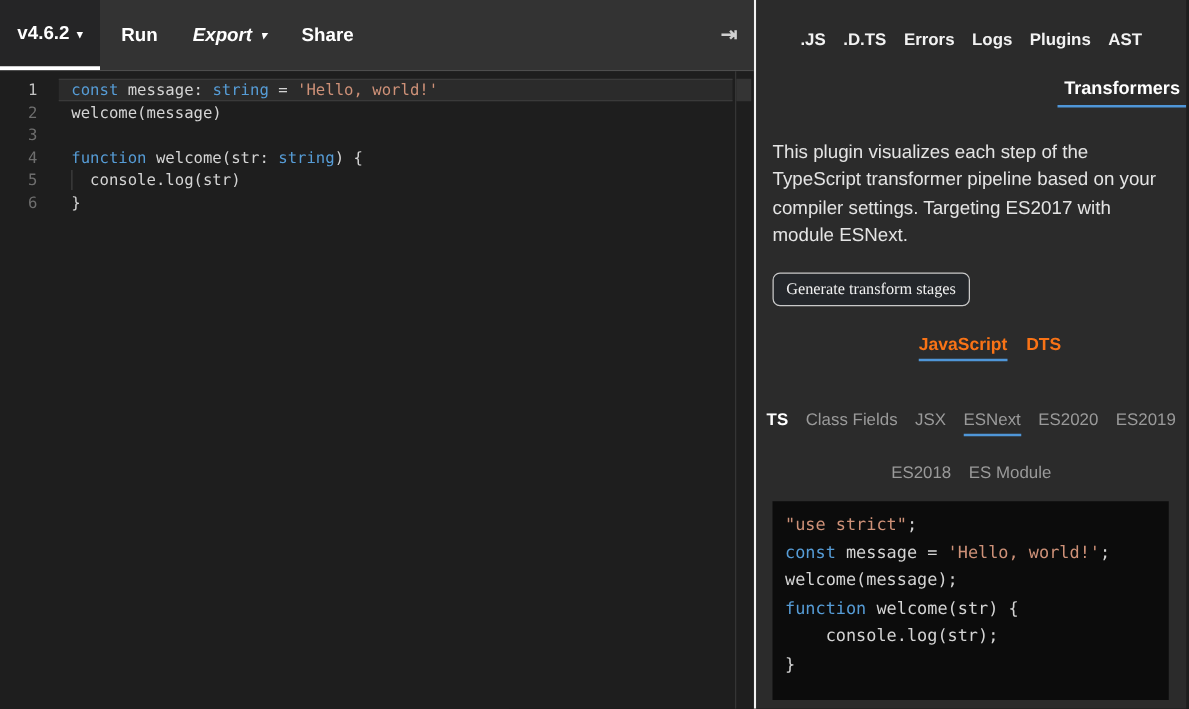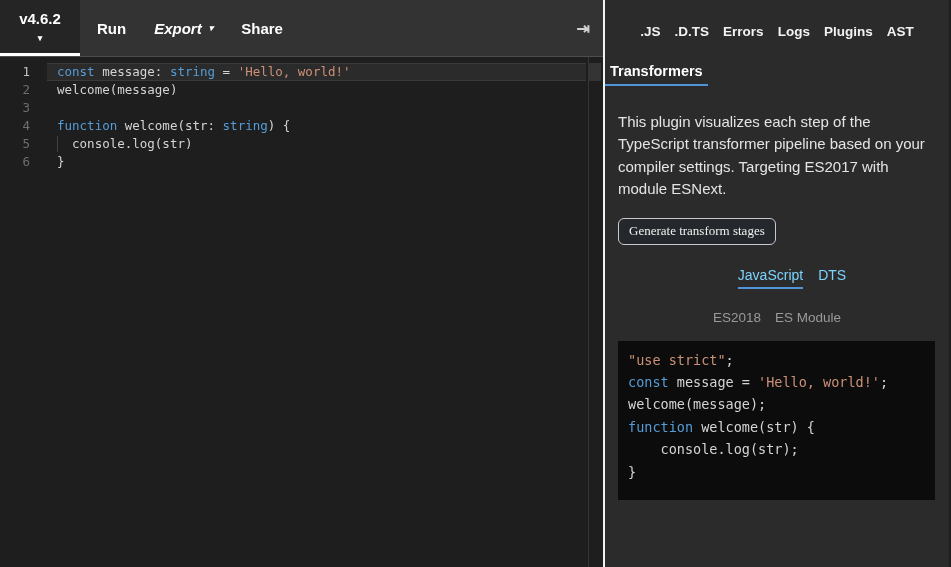--- a/index.html
+++ b/index.html
@@ -22,21 +22,21 @@
     height:57px; flex:0 0 57px;
     background:var(--toolbar-bg,#333333);
     display:flex; align-items:stretch;
     border-bottom:1px solid #4d4d4d;
     font-size:15px; font-weight:600; color:#ffffff;
   }
   .version-tab {
     width:80px; background:#252526;
     display:flex; align-items:center; justify-content:center;
     border-bottom:3px solid #ffffff;
-    cursor:pointer; gap:6px;flex-direction:column;
+    cursor:pointer; gap:6px;
   }
   .caret { font-size:9px; color:#ffffff; }
   .tb-btn {
     display:flex; align-items:center; gap:7px;
     cursor:pointer; background:none; border:none;
     color:#ffffff; font:inherit;
   }
   .tb-run { margin-left:17px; }
   .tb-export { margin-left:28px;font-style:italic; }
   .tb-share { margin-left:28px; }
@@ -78,41 +78,41 @@
     width:344px; height:567px;
     background:var(--panel-bg,#2b2b2b);
     overflow:hidden;
   }
   .rp-tabs {
     margin-top:24px;
     display:flex; justify-content:center; gap:14px;
     font-size:13.5px; font-weight:600; color:#f2f2f2;
   }
   .rp-tab { cursor:pointer; }
-  .plugin-title-wrap { text-align:left; margin-top:23px; }
+  .plugin-title-wrap { text-align:right; margin-top:23px; }
   .plugin-title {
     display:inline-block; font-size:14.5px; font-weight:700; color:#ffffff;
     border-bottom:2px solid var(--accent,#4f96d8);
     padding:0 5px 5px 5px; cursor:pointer;
   }
   .plugin-desc {
     margin:25px 14px 0 13px;
     font-size:15px; line-height:22.4px; color:#e4e4e4;
   }
   .gen-btn {
     display:block; margin:17px 0 0 13px;
     background:#24272b; color:#f0f0f0;
     border:1.5px solid #c9c9c9; border-radius:6px;
     font-family:Liberation Serif, serif; font-size:13px;
     padding:4px 10px 5px 10px; cursor:pointer;
   }
   .out-tabs {
     margin-top:22px;
     display:flex; justify-content:center; gap:15px;
-    font-size:14px; font-weight:400; color:#7dd3fc;padding-left:30px;
+    font-size:14px; font-weight:700; color:#f97316;padding-left:30px;
   }
   .stage-row1 { margin-top:39px; }
   .stage-row2 { margin-top:21px; }
   .stage-row {
     display:flex; justify-content:center; gap:14px;
     font-size:13.5px; color:#9a9a9a;
   }
   .tab-item { cursor:pointer; }
   .tab-item.active { color:#ffffff; font-weight:700; }
   .tab-item.selected { border-bottom:2px solid var(--accent,#4f96d8); padding-bottom:4px; }
@@ -171,18 +171,26 @@
     </div>
   <div class="plugin-title-wrap">
     <span class="plugin-title">Transformers</span>
   </div>
   <p class="plugin-desc">This plugin visualizes each step of the TypeScript transformer pipeline based on your compiler settings. Targeting ES2017 with module ESNext.</p>
   <button class="gen-btn">Generate transform stages</button>
   <div class="out-tabs">
       <span class="tab-item selected">JavaScript</span>
       <span class="tab-item">DTS</span>
     </div>
+  <div class="stage-row stage-row1">
+      <span class="tab-item active">TS</span>
+      <span class="tab-item">Class Fields</span>
+      <span class="tab-item">JSX</span>
+      <span class="tab-item selected">ESNext</span>
+      <span class="tab-item">ES2020</span>
+      <span class="tab-item">ES2019</span>
+    </div>
   <div class="stage-row stage-row2">
       <span class="tab-item">ES2018</span>
       <span class="tab-item">ES Module</span>
     </div>
   <div class="out-code"><div><span class="tok-str">"use strict"</span><span class="tok-pl">;</span></div><div><span class="tok-kw">const</span><span class="tok-pl"> message = </span><span class="tok-str">'Hello, world!'</span><span class="tok-pl">;</span></div><div><span class="tok-pl">welcome(message);</span></div><div><span class="tok-kw">function</span><span class="tok-pl"> welcome(str) {</span></div><div><span class="tok-pl">    console.log(str);</span></div><div><span class="tok-pl">}</span></div></div>
 </div>
 
 </body></html>

